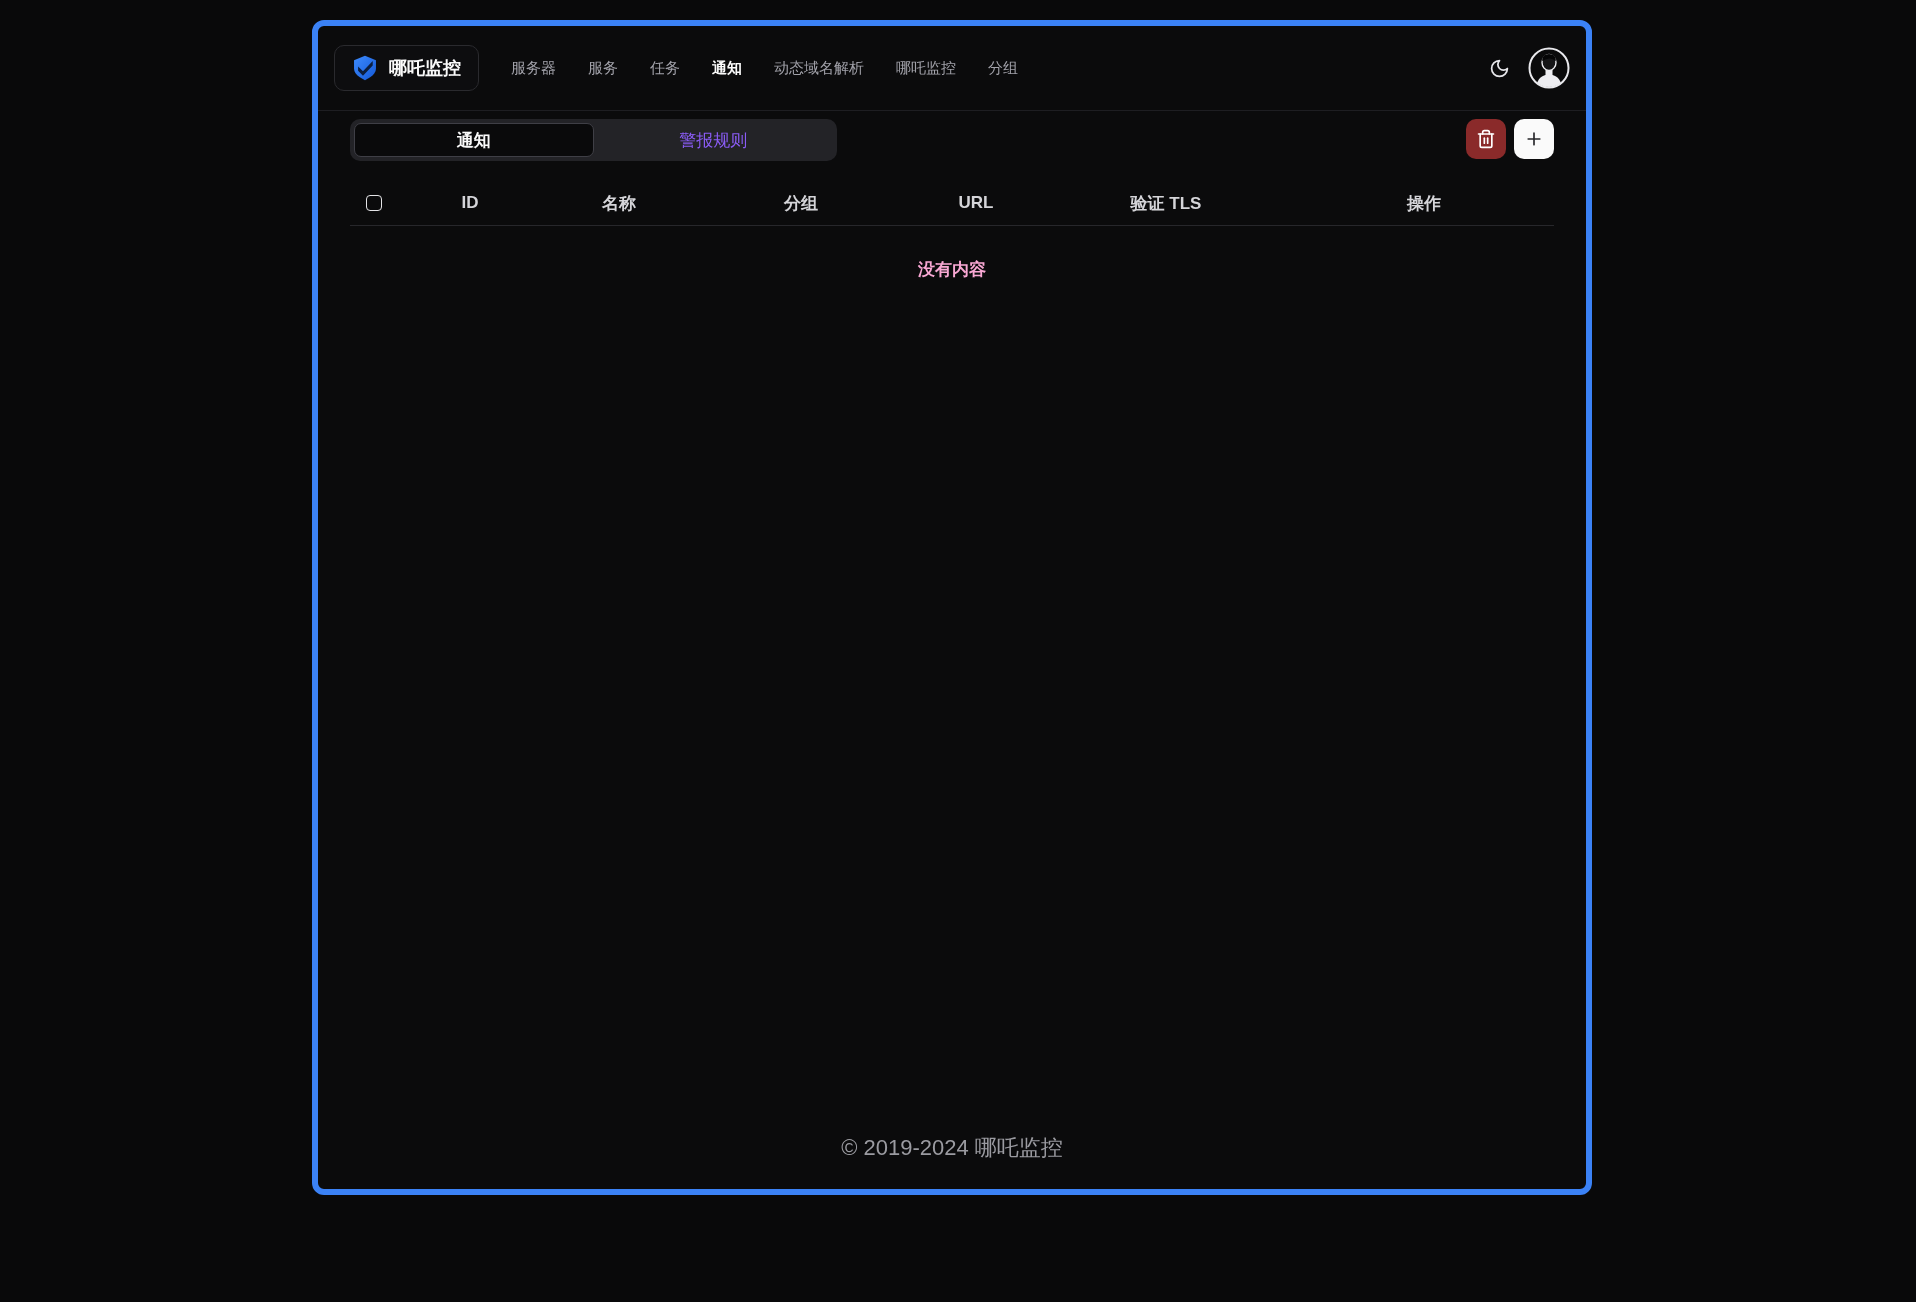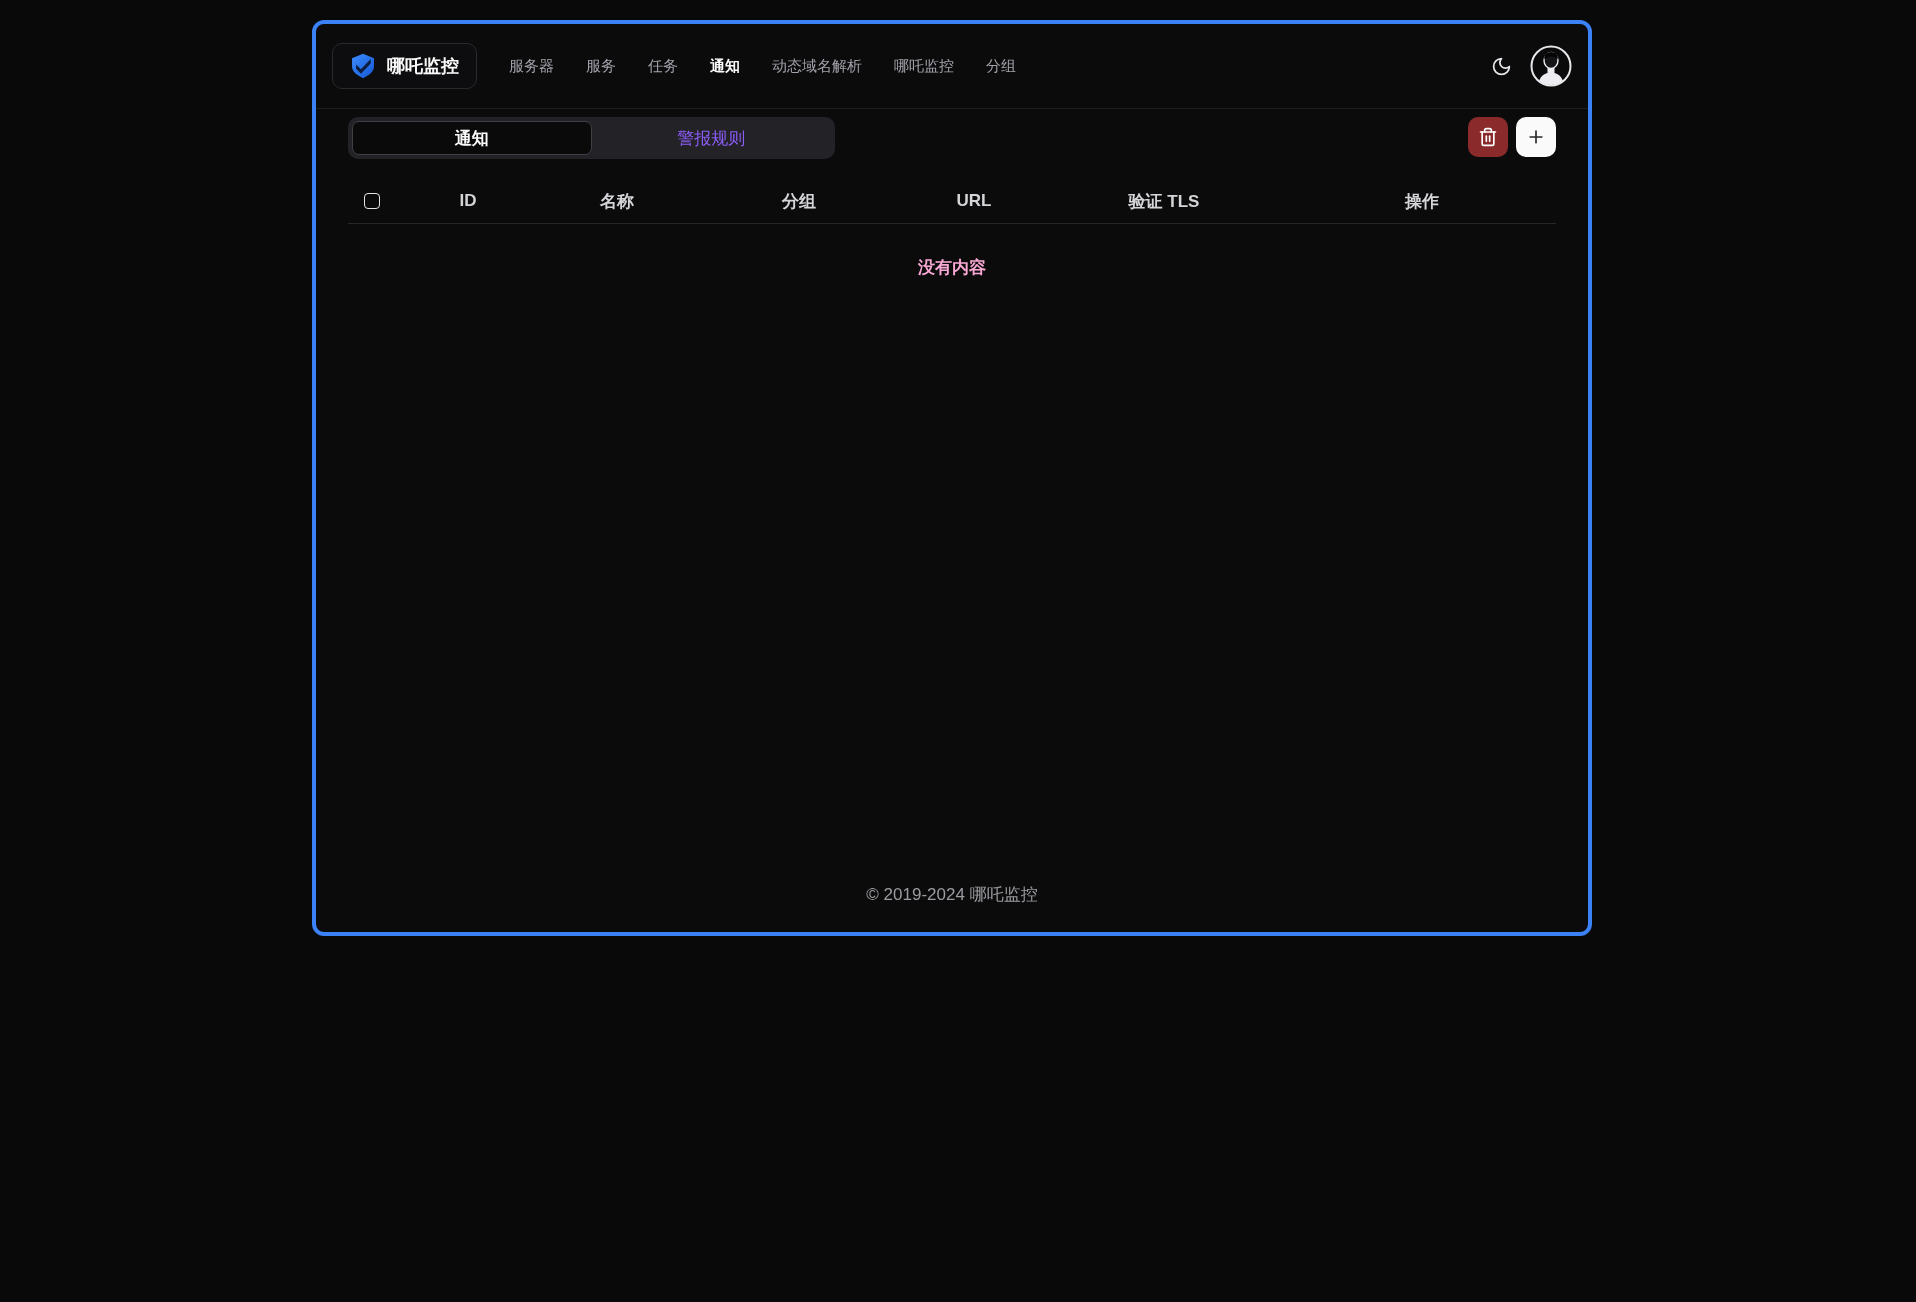--- a/index.html
+++ b/index.html
@@ -12,23 +12,23 @@
     overflow: hidden;
     position: relative;
   }
   * { box-sizing: border-box; }
 
   .card {
     position: absolute;
     left: 312px;
     top: 20px;
     width: 1280px;
-    height: 916px;
+    height: 1175px;
     background: #0b0b0c;
-    border: 4px solid #3b82f6;
+    border: 6px solid #3b82f6;
     border-radius: 12px;
     display: flex;
     flex-direction: column;
   }
 
   
   .topbar {
     flex: 0 0 85px;
     display: flex;
     align-items: center;
@@ -183,21 +183,21 @@
     color: #f9a8d4;
     font-size: 17px;
     font-weight: 700;
   }
 
   .spacer { flex: 1; }
 
   .footer {
     text-align: center;
     color: #9b9ba1;
-    font-size: 17px;
+    font-size: 22px;
     padding-bottom: 10px;
   }
 
   svg { display: block; }
 </style>
 </head>
 <body>
 
 <div class="card">
 

